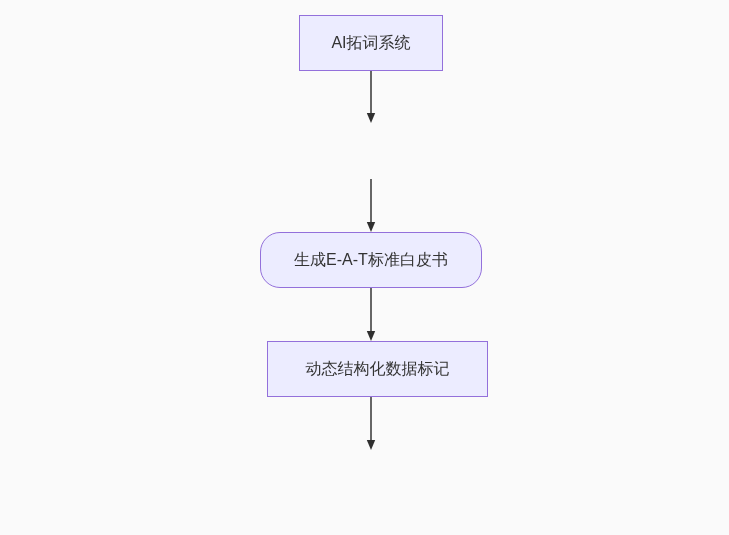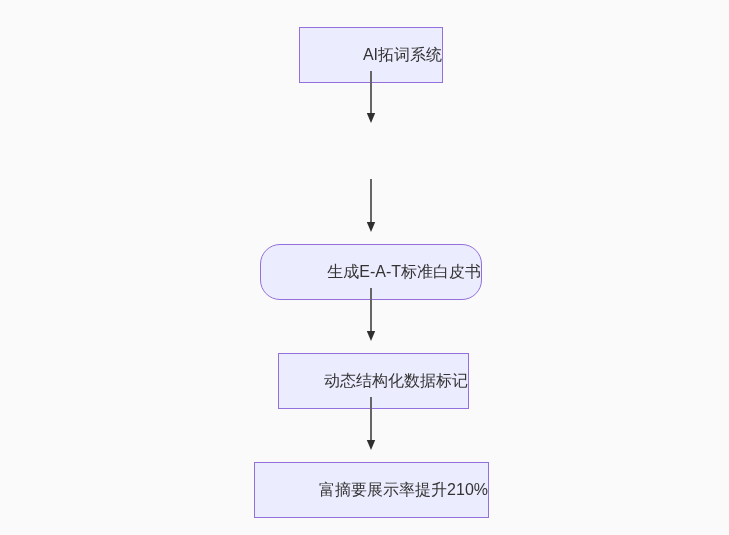--- a/index.html
+++ b/index.html
@@ -21,22 +21,21 @@
     background: var(--background);
     overflow: hidden;
   }
   .flow-node {
     position: absolute;
     height: 56px;
     background: var(--node-fill);
     border: 1px solid var(--node-border);
     display: flex;
     align-items: center;
-    justify-content: flex-end;
-    margin-top: 12px;
+    justify-content: center;
   }
   .flow-node .node-label {
     font-size: 16px;
     color: var(--node-text);
     white-space: nowrap;
     text-align: center;
   }
   .flow-arrow {
     position: absolute;
     width: 16px;
@@ -47,21 +46,21 @@
     stroke-width: 2;
   }
   .flow-arrow polygon {
     fill: var(--arrow-head);
     stroke: none;
   }
   
   #node-0 { left: 299px; top: 15px;  width: 144px; }
   #node-1 { left: 275px; top: 123px; width: 192px; }
   #node-2 { left: 260px; top: 232px; width: 222px; border-radius: 20px; }
-  #node-3 { left: 278px; top: 341px; width: 191px; }
+  #node-3 { left: 267px; top: 341px; width: 221px; }
   #node-4 { left: 254px; top: 450px; width: 235px; }
   
   #arrow-0 { left: 363px; top: 71px;  height: 52px; }
   #arrow-1 { left: 363px; top: 179px; height: 53px; }
   #arrow-2 { left: 363px; top: 288px; height: 53px; }
   #arrow-3 { left: 363px; top: 397px; height: 53px; }
 </style>
 </head>
 <body>
 
@@ -93,17 +92,14 @@
 
   <div class="flow-node" id="node-3">
     <span class="node-label">动态结构化数据标记</span>
   </div>
 
   <svg class="flow-arrow" id="arrow-3" width="16" height="53" viewBox="0 0 16 53" aria-hidden="true">
     <line x1="8" y1="0" x2="8" y2="44"></line>
     <polygon points="8,53 3.8,43 12.2,43"></polygon>
   </svg>
 
-  <div class="flow-node" id="node-4">
-    <span class="node-label">富摘要展示率提升210%</span>
-  </div>
 
 </div>
 
 </body></html>

